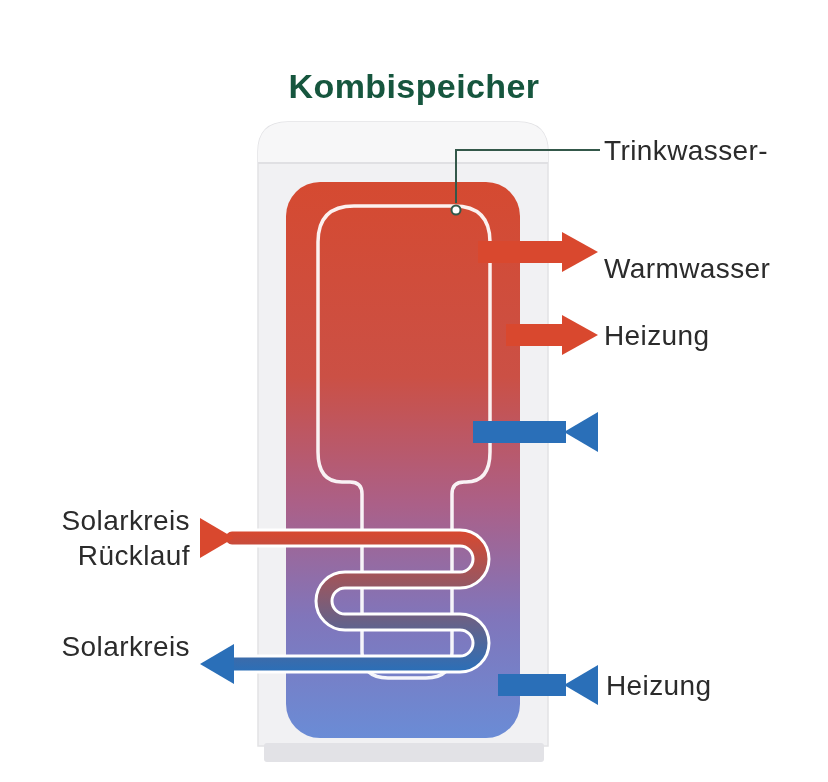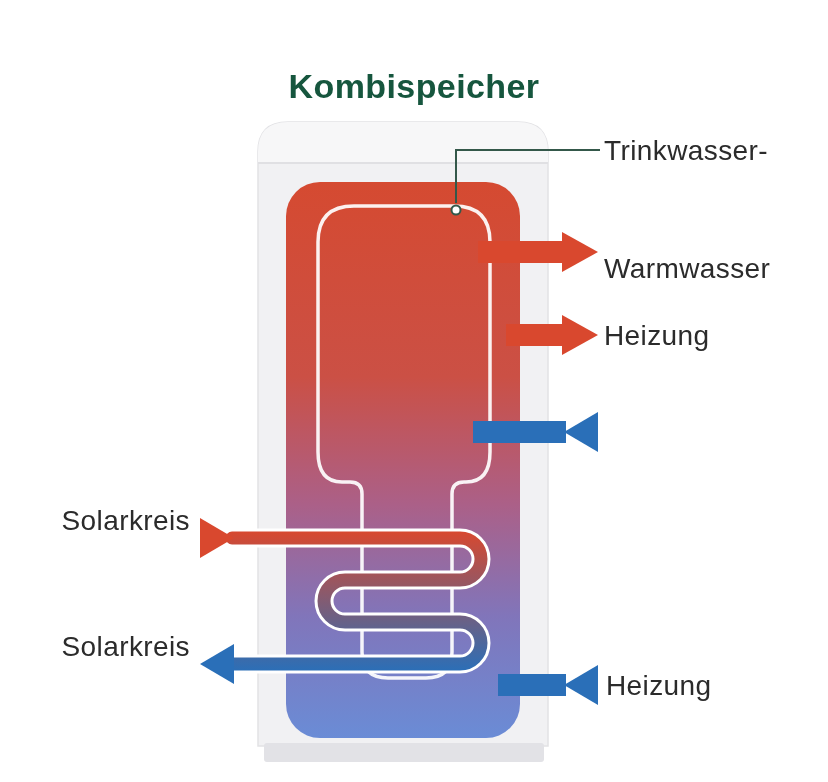--- a/index.html
+++ b/index.html
@@ -95,20 +95,21 @@
       <div>Trinkwasser-</div>
     </div>
 
     <div class="lbl pos-warm">Warmwasser</div>
 
     <div class="lbl pos-heiz-top">Heizung</div>
 
 
     <div class="lbl right-align pos-solar-rueck">
       <div>Solarkreis</div>
+      <div>Rücklauf</div>
     </div>
 
     <div class="lbl right-align pos-solar-vor">
       <div>Solarkreis</div>
     </div>
 
     <div class="lbl pos-heiz-bot">Heizung</div>
   </div>
 
 </div>

